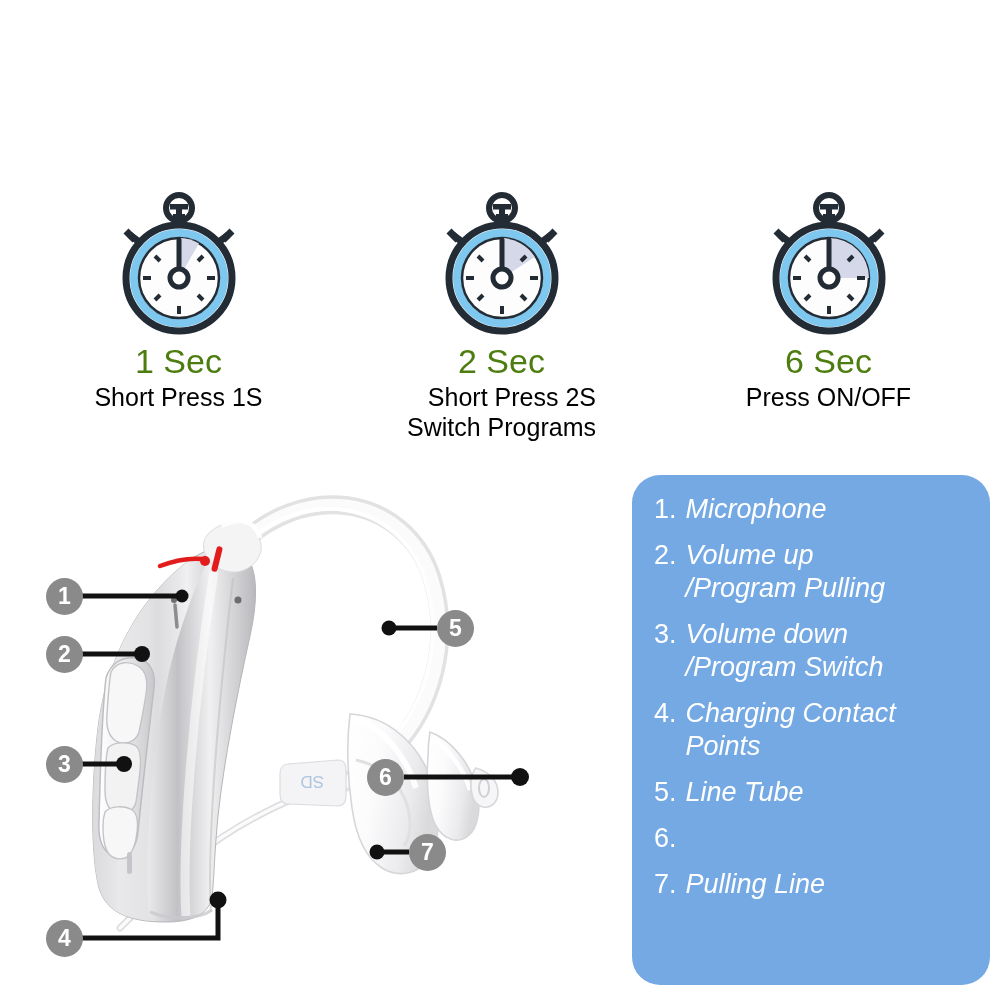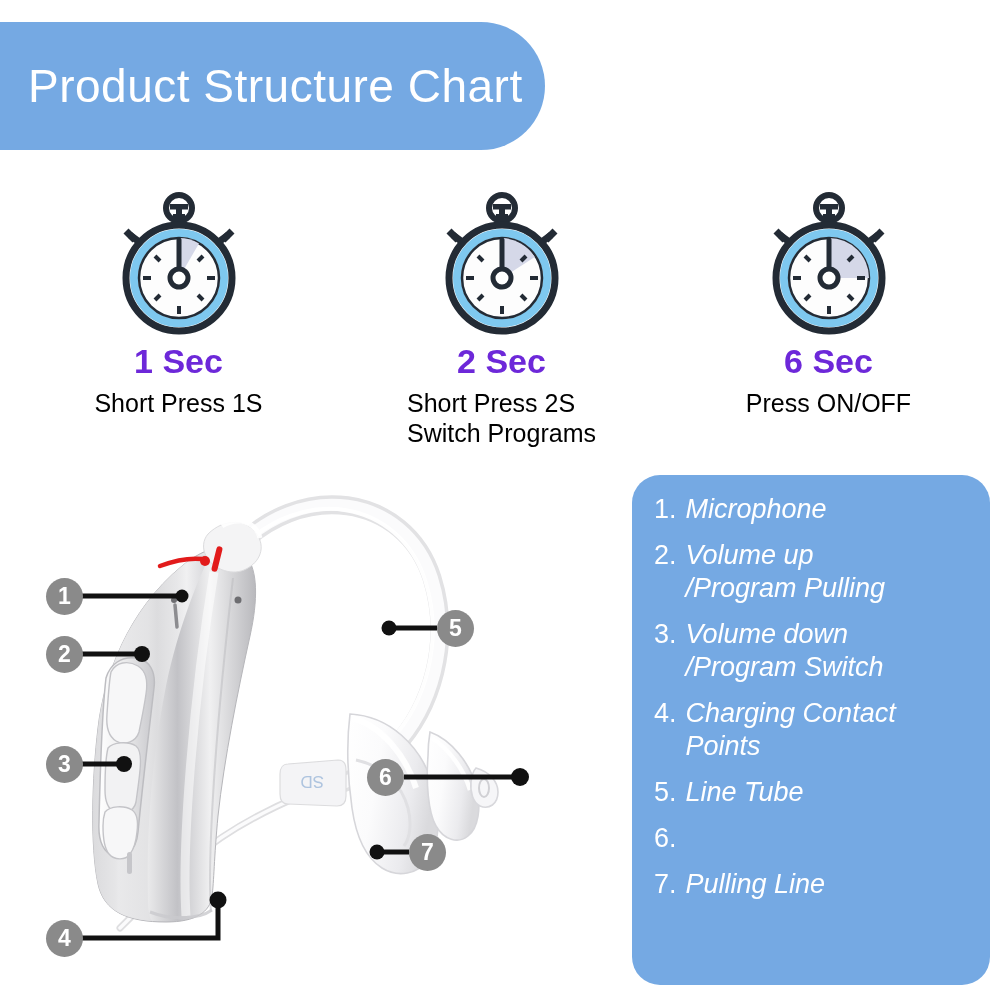--- a/index.html
+++ b/index.html
@@ -71,29 +71,29 @@
 
   .timer-caption {
     position: absolute;
     top: 152px;
     left: 0;
     width: 333px;
     text-align: center;
   }
   .timer-head {
     font-size: 34px;
-    font-weight: bold;
-    color: #6d28d9;
+    font-weight: normal;
+    color: #4d7c0f;
     line-height: 38px;
     white-space: nowrap;
   }
   .timer-lines {
     display: inline-block;
-    text-align: left;
-    margin-top: 8px;
+    text-align: right;
+    margin-top: 2px;
   }
   .timer-line {
     font-size: 25px;
     color: #000000;
     line-height: 30px;
     white-space: nowrap;
   }
 
   
   .legend {
@@ -160,23 +160,20 @@
     height: 1000px;
     pointer-events: none;
     z-index: 5;
   }
 </style>
 </head>
 <body>
 
 <div id="root">
 
-  <div class="banner">
-    <div class="banner-title">Product Structure Chart</div>
-  </div>
 
   <div class="timers">
 
     <div class="timer timer-0">
       <div class="watch-wrap">
         <svg width="150" height="150" viewBox="0 0 150 150">
 
           <rect x="69" y="24" width="12" height="22" fill="#232b35"></rect>
 
           <circle cx="75" cy="18" r="13" fill="none" stroke="#232b35" stroke-width="6"></circle>

